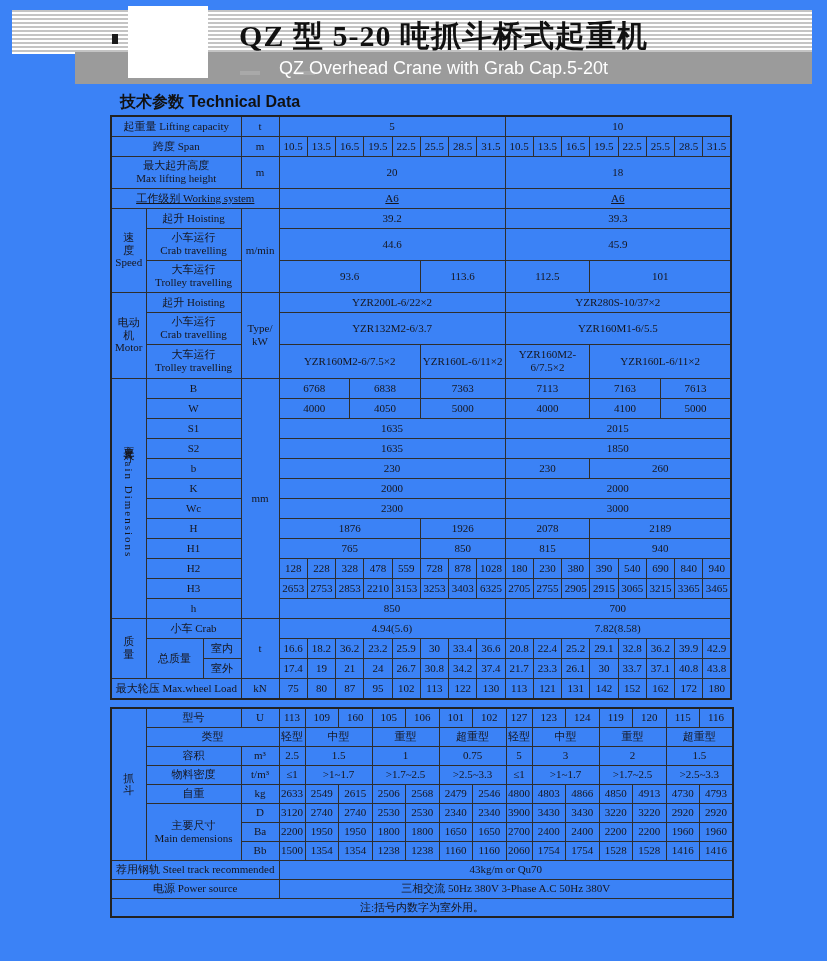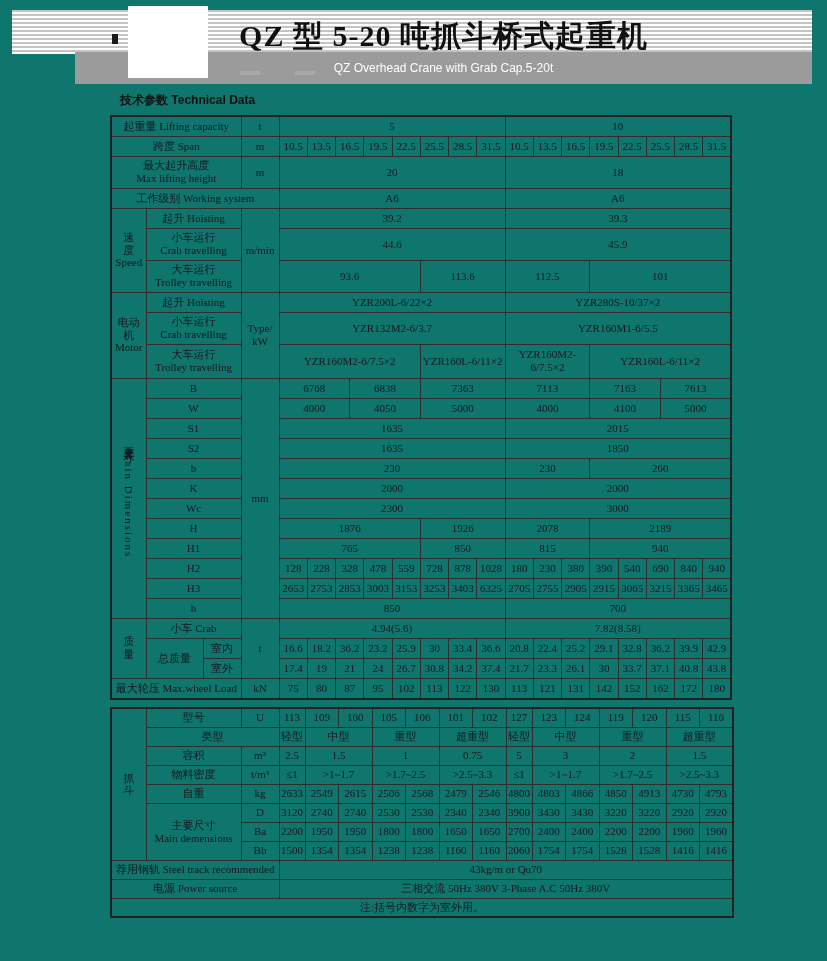--- a/index.html
+++ b/index.html
@@ -1,31 +1,31 @@
 <!DOCTYPE html>
 <html><head>
 <meta charset="utf-8">
 <style>
   html,body{margin:0;padding:0;background:#fff;}
-  .page{position:relative;width:827px;height:961px;background:#0f766e;overflow:hidden;
+  .page{position:relative;width:827px;height:961px;background:#3b82f6;overflow:hidden;
         font-family:"Liberation Serif",serif;color:#16161d;}
   
   .stripes{position:absolute;left:12px;top:10px;width:800px;height:44px;
     background:repeating-linear-gradient(to bottom,#c4c4c4 0,#c4c4c4 2px,#ffffff 2px,#ffffff 4px);}
   .band{position:absolute;left:75px;top:52px;width:737px;height:32px;background:#9b9b9b;}
   .logo-block{position:absolute;left:128px;top:6px;width:80px;height:72px;background:#ffffff;}
   .tick{position:absolute;left:112px;top:34px;width:6px;height:10px;background:#1a1a1a;}
   .dash{position:absolute;top:71px;width:20px;height:4px;background:#a9a9a9;}
   .dash.d1{left:240px;} .dash.d2{left:295px;}
   .main-title{position:absolute;left:75px;top:16px;width:737px;text-align:center;
     font-family:"Liberation Serif",serif;font-weight:bold;font-size:30px;letter-spacing:1px;color:#111;}
   .sub-title{position:absolute;left:75px;top:52px;width:737px;height:43px;line-height:32px;
-    text-align:center;font-family:"Liberation Sans",sans-serif;font-size:12px;color:#ffffff;}
+    text-align:center;font-family:"Liberation Sans",sans-serif;font-size:18px;color:#ffffff;}
   .section-label{position:absolute;left:120px;top:92px;
-    font-family:"Liberation Sans",sans-serif;font-weight:bold;font-size:12px;color:#111;}
+    font-family:"Liberation Sans",sans-serif;font-weight:bold;font-size:16px;color:#111;}
   
   table{border-collapse:collapse;table-layout:fixed;border:2px solid #222;margin-left:110px;}
   #t1{margin-top:115px;width:620px;}
   #t2{margin-top:7px;width:622px;}
   td{border:1px solid #2e2e2e;text-align:center;vertical-align:middle;padding:0 1px;
      font-family:"Liberation Serif",serif;font-size:11px;line-height:1.15;
      white-space:pre-line;overflow:hidden;color:#16161d;}
   td.vlbl{writing-mode:vertical-lr;text-orientation:mixed;letter-spacing:2px;padding:2px 0;}
 </style>
 </head>
@@ -110,21 +110,21 @@
           <td colspan="2">28.5</td>
           <td colspan="2">31.5</td>
         </tr>
         <tr style="height: 32px;">
           <td colspan="3">最大起升高度
 Max lifting height</td>
           <td>m</td>
           <td colspan="16">20</td>
           <td colspan="16">18</td>
         </tr>
-        <tr style="height: 20px;">
+        <tr style="height: 20px; text-decoration: underline;">
           <td colspan="4">工作级别 Working system</td>
           <td colspan="16">A6</td>
           <td colspan="16">A6</td>
         </tr>
         <tr style="height: 20px;">
           <td rowspan="3">速
 度
 Speed</td>
           <td colspan="2">起升 Hoisting</td>
           <td rowspan="3">m/min</td>
@@ -246,21 +246,21 @@
           <td colspan="2">540</td>
           <td colspan="2">690</td>
           <td colspan="2">840</td>
           <td colspan="2">940</td>
         </tr>
         <tr style="height: 20px;">
           <td colspan="2">H3</td>
           <td colspan="2">2653</td>
           <td colspan="2">2753</td>
           <td colspan="2">2853</td>
-          <td colspan="2">3003</td>
+          <td colspan="2">2210</td>
           <td colspan="2">3153</td>
           <td colspan="2">3253</td>
           <td colspan="2">3403</td>
           <td colspan="2">6325</td>
           <td colspan="2">2705</td>
           <td colspan="2">2755</td>
           <td colspan="2">2905</td>
           <td colspan="2">2915</td>
           <td colspan="2">3065</td>
           <td colspan="2">3215</td>

